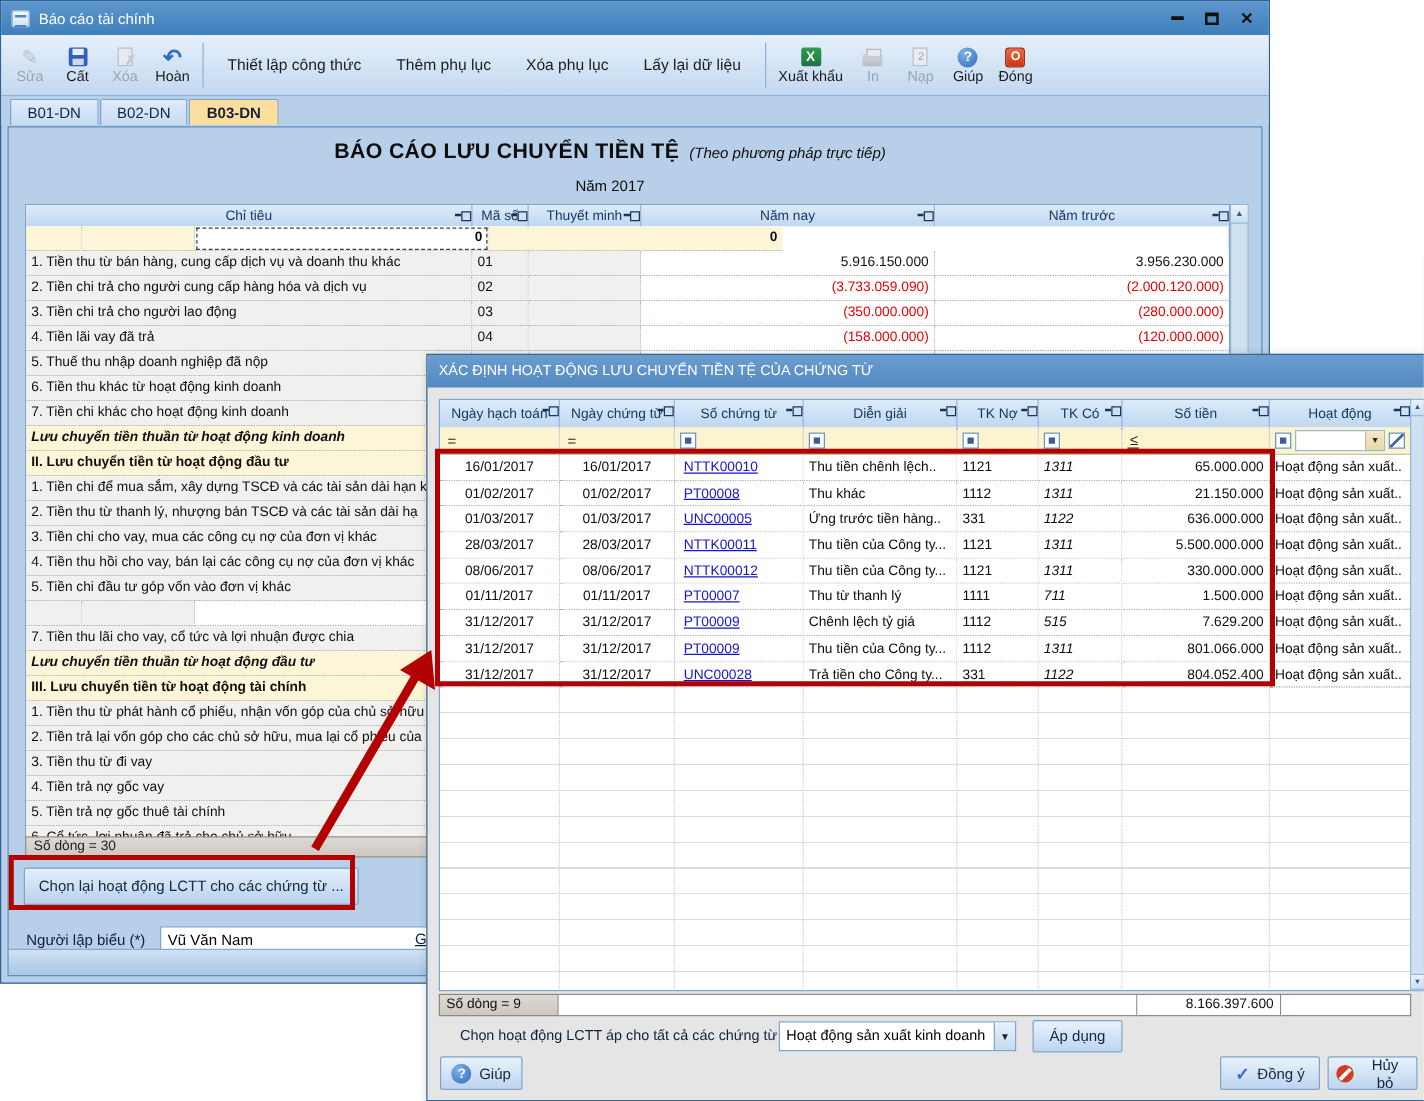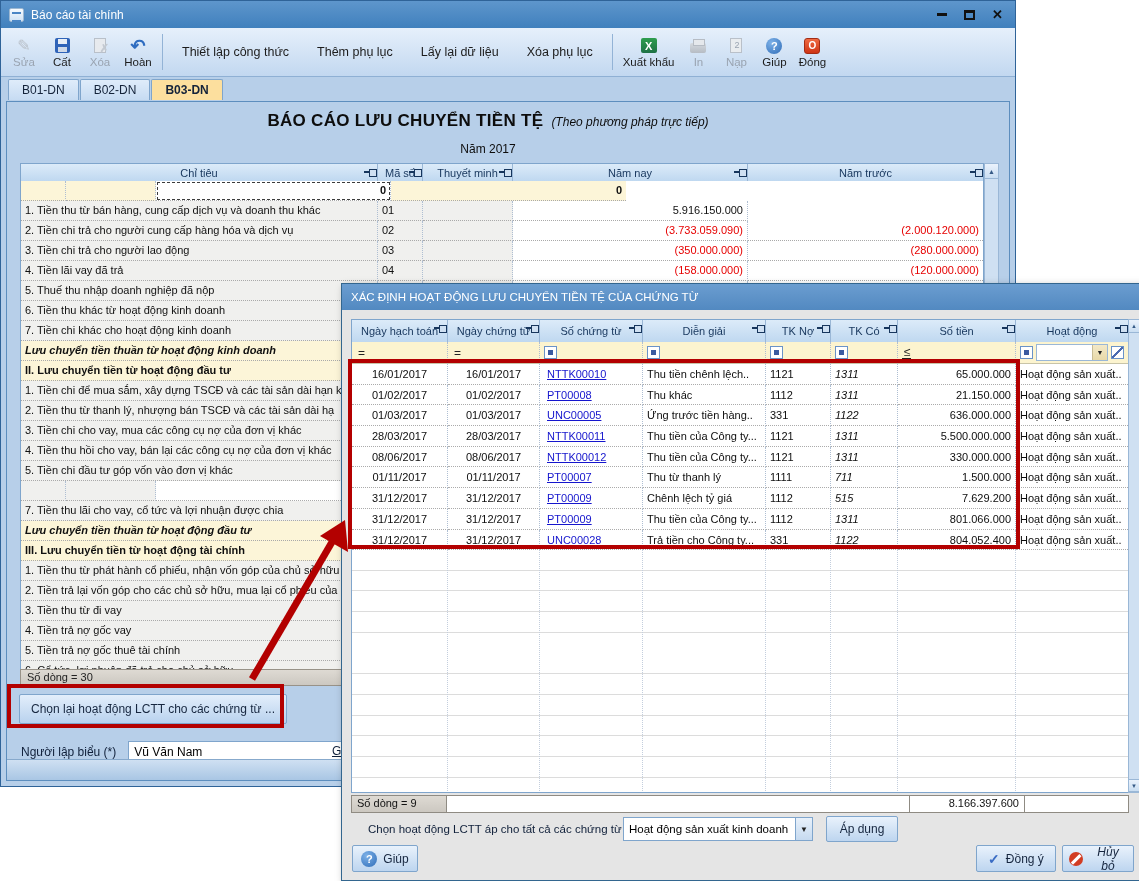--- a/index.html
+++ b/index.html
@@ -148,21 +148,21 @@
   .dselect{position:absolute;left:10px;top:532px;width:778px;height:26px;display:flex;align-items:center;font-size:11.5px;color:#10203a;margin-left:16px;}
   .dcombo{position:absolute;left:255px;width:190px;height:24px;background:#fff;border:1px solid #7fa5cc;
     display:flex;align-items:center;font-size:11.5px;color:#000;}
   .dcombo .val{flex:1;padding:0 5px;white-space:nowrap;overflow:hidden;}
   .dcombo .combo-arrow{width:17px;background:linear-gradient(#e8f1fb,#c6daf0);border-left:1px solid #7fa5cc;font-size:8px;}
   .btn{background:linear-gradient(#e9f2fc,#bdd5ef);border:1px solid #7fa5cc;border-radius:2px;
     display:flex;align-items:center;justify-content:center;font-size:12px;color:#16263f;gap:6px;}
   .apply-btn{position:absolute;left:458px;top:0;width:72px;height:26px;}
   .dhelp-btn{position:absolute;left:10px;top:561px;width:66px;height:27px;}
   .ok-btn{position:absolute;left:634px;top:561px;width:80px;height:27px;}
-  .cancel-btn{position:absolute;left:720px;top:561px;width:72px;height:27px;font-style:italic;}
+  .cancel-btn{position:absolute;left:720px;top:561px;width:72px;height:27px;}
   .i-check{color:#3a6cc4;font-weight:bold;font-size:14px;}
   .i-cancel{width:14px;height:14px;border-radius:50%;background:#d23c22;position:relative;flex:none;}
   .i-cancel::after{content:"";position:absolute;left:1px;top:6px;width:12px;height:2.5px;background:#fff;transform:rotate(-45deg);}
   .grip{position:absolute;right:1px;bottom:1px;width:10px;height:10px;
     background:radial-gradient(circle at 80% 20%,#6e8fb5 1px,transparent 1.5px),
                radial-gradient(circle at 80% 80%,#6e8fb5 1px,transparent 1.5px),
                radial-gradient(circle at 20% 80%,#6e8fb5 1px,transparent 1.5px);}
 
   
   .anno{position:absolute;z-index:60;pointer-events:none;}
@@ -201,22 +201,22 @@
         </span>
       <span>Xóa</span>
     </div>
     <div class="tbtn">
       <span class="ticon i-undo">↶</span>
       <span>Hoàn</span>
     </div>
     <span class="tsep"></span>
     <div class="text-btn">Thiết lập công thức</div>
     <div class="text-btn">Thêm phụ lục</div>
+    <div class="text-btn">Xóa phụ lục</div>
     <div class="text-btn">Lấy lại dữ liệu</div>
-    <div class="text-btn">Xóa phụ lục</div>
     <span class="tsep"></span>
     <div class="tbtn">
       <span class="ticon">
           <span class="i-excel">X</span>
         </span>
       <span>Xuất khẩu</span>
     </div>
     <div class="tbtn disabled">
       <span class="ticon">
           <span class="i-print"></span>
@@ -284,20 +284,21 @@
             <div class="c ms"></div>
             <div class="c tm"></div>
             <div class="c nn sel">0</div>
             <div class="c nt bold">0</div>
           </div>
           <div class="mrow">
             <div class="c lbl">1. Tiền thu từ bán hàng, cung cấp dịch vụ và doanh thu khác</div>
             <div class="c ms">01</div>
             <div class="c tm"></div>
             <div class="c nn">5.916.150.000</div>
+            <div class="c nt">3.956.230.000</div>
           </div>
           <div class="mrow">
             <div class="c lbl">2. Tiền chi trả cho người cung cấp hàng hóa và dịch vụ</div>
             <div class="c ms">02</div>
             <div class="c tm"></div>
             <div class="c nn neg">(3.733.059.090)</div>
             <div class="c nt neg">(2.000.120.000)</div>
           </div>
           <div class="mrow">
             <div class="c lbl">3. Tiền chi trả cho người lao động</div>

